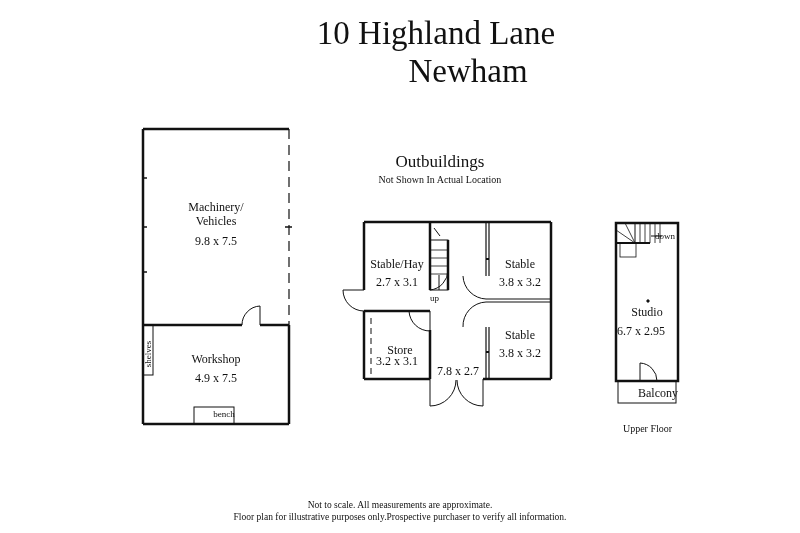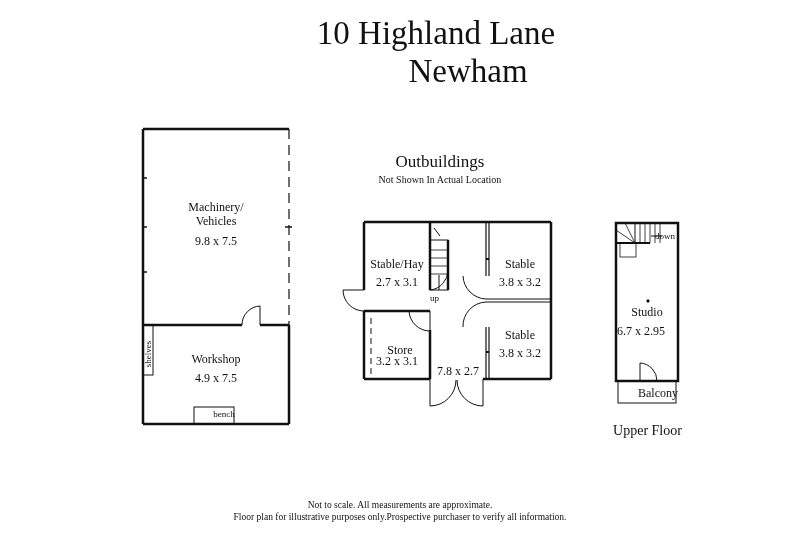--- a/index.html
+++ b/index.html
@@ -158,16 +158,16 @@
 
 <div class="abs room-name" style="left:489px; top:328px; width:62px;">Stable</div>
 <div class="abs room-dim" style="left:489px; top:346px; width:62px;">3.8 x 3.2</div>
 
 <div class="abs small" style="left:430px; top:293px; width:18px; text-align:left;">up</div>
 
 <div class="abs small" style="left:655px; top:231px;">down</div>
 <div class="abs room-name" style="left:616px; top:305px; width:62px;">Studio</div>
 <div class="abs room-dim" style="left:616px; top:324px; width:50px;">6.7 x 2.95</div>
 <div class="abs room-name" style="left:618px; top:386px; width:80px;">Balcony</div>
-<div class="abs" style="left:595px; top:423px; width:105px; text-align:center; font-size:14px;">Upper Floor</div>
+<div class="abs" style="left:595px; top:423px; width:105px; text-align:center; font-size:10px;">Upper Floor</div>
 
 <div class="abs footer" style="top:499px;">Not to scale. All measurements are approximate.</div>
 <div class="abs footer" style="top:511px;">Floor plan for illustrative purposes only.Prospective purchaser to verify all information.</div>
 
 </body></html>

